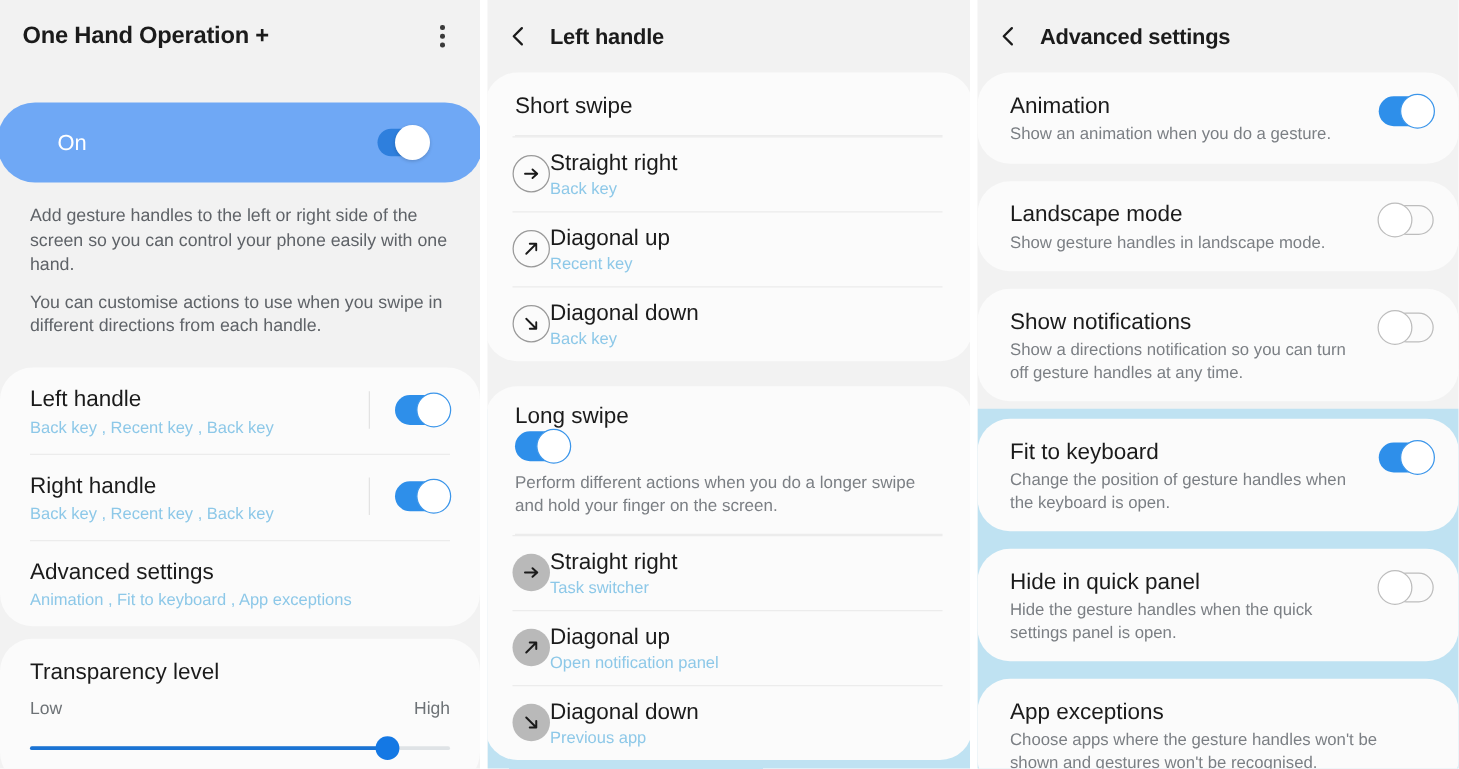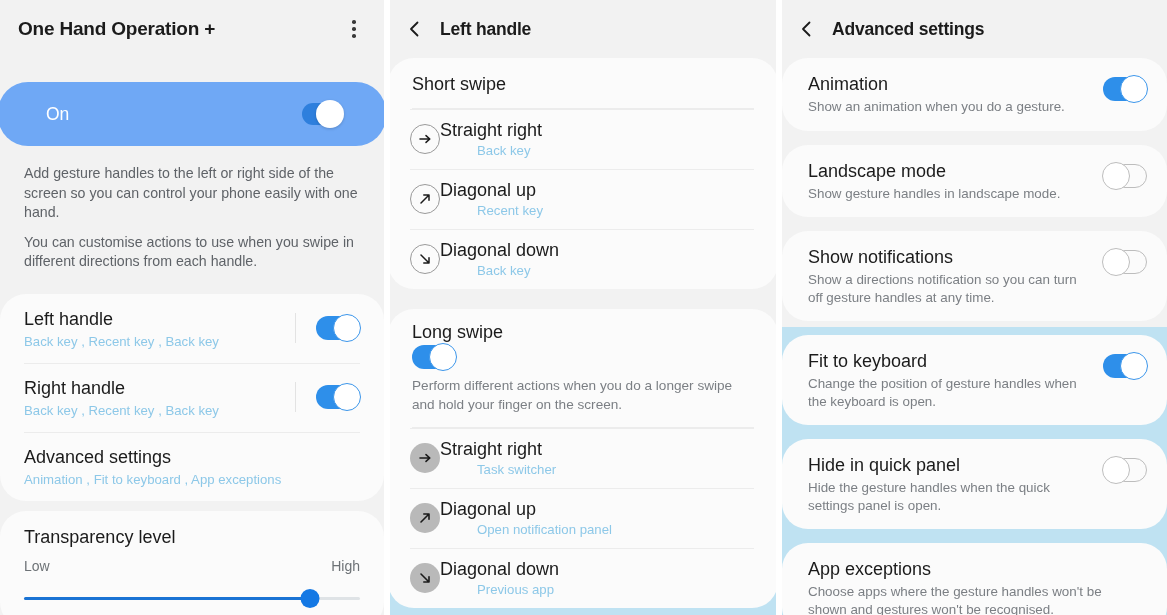--- a/index.html
+++ b/index.html
@@ -156,21 +156,21 @@
   }
   .gicon {
     flex: 0 0 auto; width: 30px; height: 30px;
     border-radius: 50%;
     display: flex; align-items: center; justify-content: center;
   }
   .gicon.outline { border: 1.4px solid #9a9a9a; background: transparent; }
   .gicon.filled { background: #b9b9b9; border: none; }
   .gtxt { min-width: 0; }
   .gtitle { font-size: 18px; color: #1b1b1b; line-height: 23px; }
-  .gsub { font-size: 13.2px; color: #8dc8e8; margin-top: 1px; margin-left: 37px; }
+  .gsub { font-size: 13.2px; color: #8dc8e8; margin-top: 1px; }
 
   
   .lsw-head {
     display: flex; align-items: flex-start;
     padding: 13px 24px 0 24px;
     flex-direction: column;
   }
   .lsw-head .t { font-size: 18px; color: #1b1b1b; flex: 1 1 auto; }
   .lsw-desc {
     padding: 8px 28px 14px 24px;

